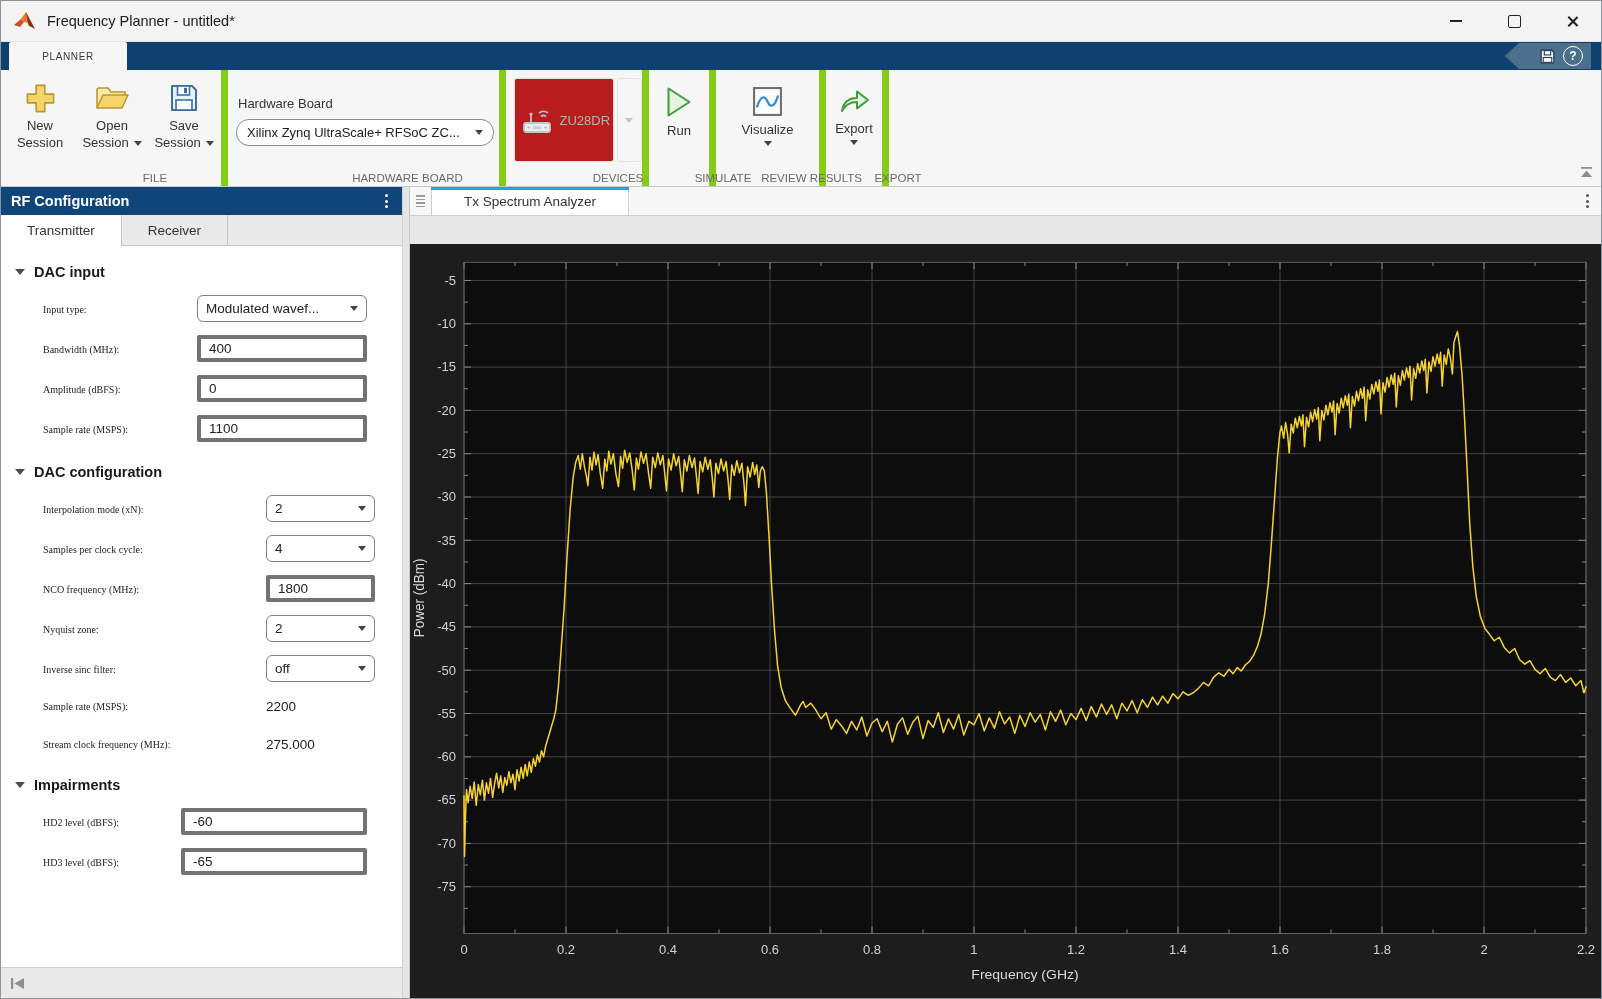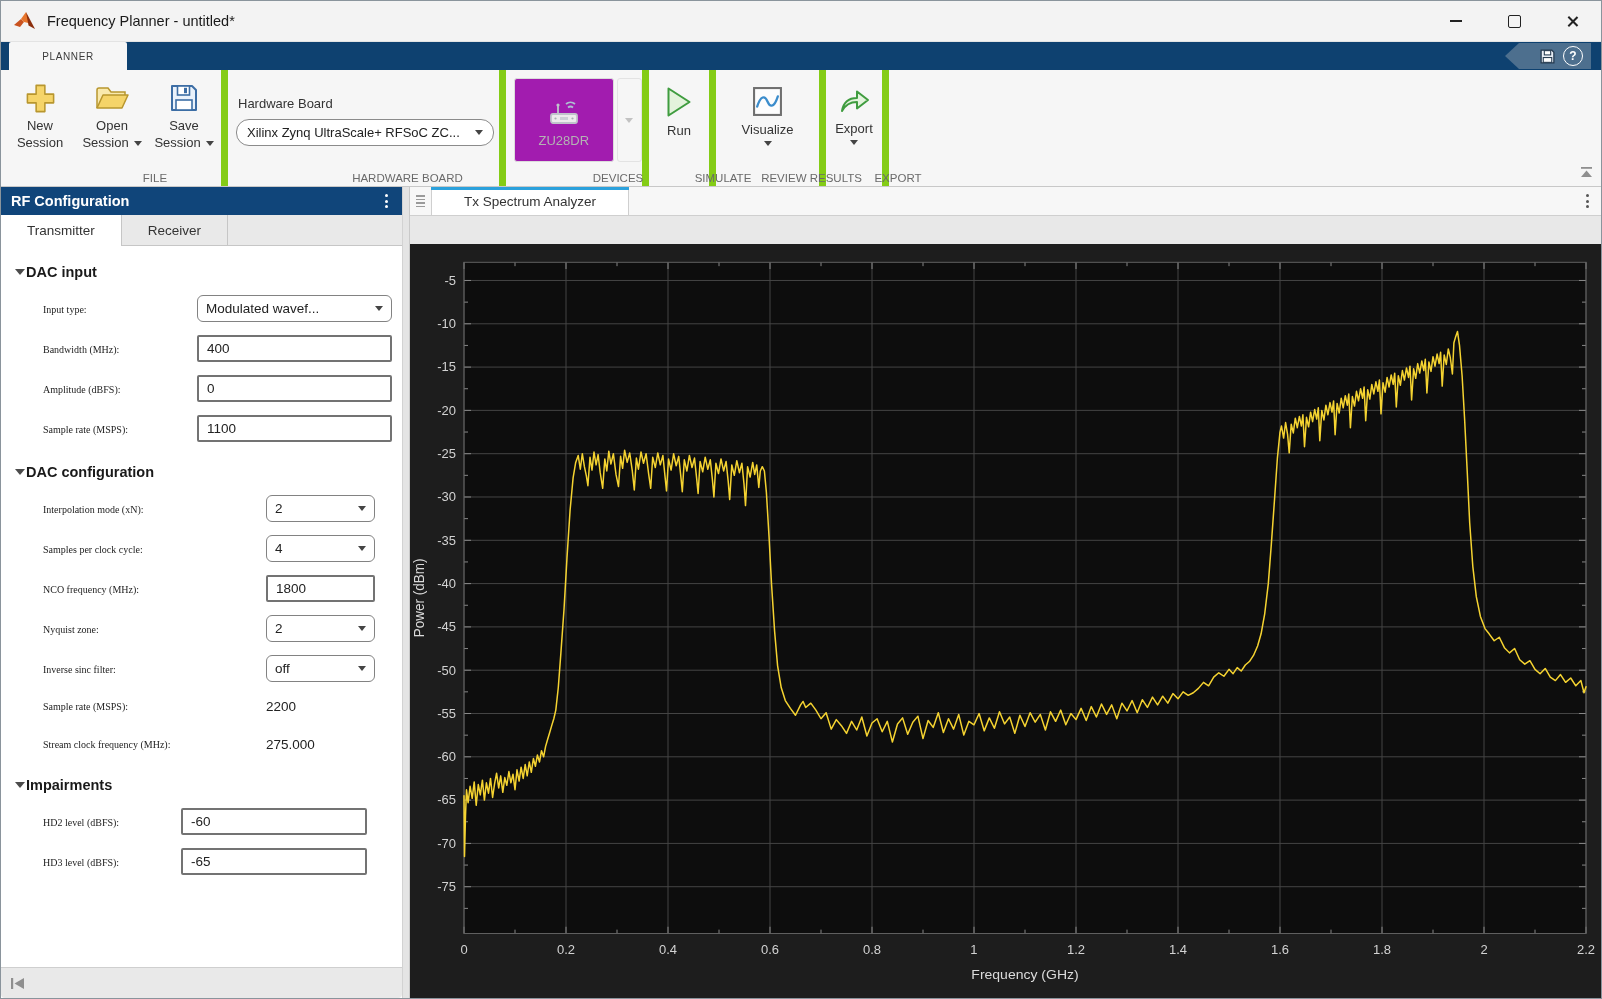--- a/index.html
+++ b/index.html
@@ -31,21 +31,21 @@
   .sec-file{width:227px;display:flex;gap:2px;padding:6px 2px 0 4px;}
   .big-btn{width:72px;display:flex;flex-direction:column;align-items:center;padding-top:2px;cursor:default;}
   .big-btn .ic{height:40px;display:flex;align-items:center;justify-content:center;}
   .big-btn .l1,.big-btn .l2{font-size:13px;color:#333;line-height:1.3;text-align:center;}
   .dd-arrow{display:inline-block;width:0;height:0;border-left:4.5px solid transparent;border-right:4.5px solid transparent;border-top:5px solid #444;margin-left:5px;vertical-align:middle;}
   .sec-hw{width:278px;padding-left:8px;box-sizing:border-box;}
   .hw-label{font-size:13px;color:#333;margin:26px 0 8px 2px;}
   .combo{width:258px;height:27px;border:1px solid #8b8b8b;border-radius:13px;background:#fff;display:flex;align-items:center;padding:0 10px;box-sizing:border-box;}
   .combo .val{flex:1;font-size:13px;color:#222;white-space:nowrap;overflow:hidden;}
   .sec-dev{width:143px;display:flex;padding:8px 0 0 8px;box-sizing:border-box;}
-  .dev-btn{width:100px;height:82px;background:#a21caf;border:1px solid #dcdcdc;border-radius:3px;display:flex;flex-direction:column;align-items:center;justify-content:center;gap:4px;}
+  .dev-btn{width:100px;height:82px;background:#b91c1c;border:1px solid #dcdcdc;border-radius:3px;display:flex;flex-direction:row;align-items:center;justify-content:center;gap:4px;}
   .dev-btn .dlabel{font-size:13px;color:#b3b3b3;}
   .dev-dd{width:24px;height:82px;margin-left:3px;border:1px solid #e3e3e3;border-radius:3px;display:flex;align-items:center;justify-content:center;}
   .dev-dd .dd-arrow{border-top-color:#c2c2c2;margin-left:0;}
   .sec-sim{width:67px;}
   .sec-rev{width:110px;}
   .sec-exp{width:63px;}
   .tool-btn{width:100%;display:flex;flex-direction:column;align-items:center;padding-top:16px;cursor:default;}
   .tool-btn .tlabel{font-size:13px;color:#333;margin-top:5px;}
   .tool-btn .dd-arrow{margin:4px 0 0 0;}
   .collapse-ribbon{position:absolute;right:8px;bottom:4px;}
@@ -55,30 +55,30 @@
   .left-panel{width:401px;background:#fff;display:flex;flex-direction:column;min-height:0;}
   .lp-header{height:28px;background:#10457a;display:flex;align-items:center;padding:0 10px;flex:0 0 auto;}
   .lp-title{color:#fff;font-size:14.5px;font-weight:600;}
   .kebab{margin-left:auto;display:flex;flex-direction:column;gap:2.5px;padding:4px;cursor:default;}
   .kebab i{width:3px;height:3px;border-radius:50%;background:#fff;display:block;}
   .kebab.dark i{background:#555;}
   .lp-tabs{height:30px;background:#e9e9e9;border-bottom:1px solid #c6c6c6;display:flex;flex:0 0 auto;}
   .lp-tab{padding:0 26px;display:flex;align-items:center;font-size:13.5px;color:#333;border-right:1px solid #c6c6c6;cursor:default;}
   .lp-tab.active{background:#fff;margin-bottom:-1px;}
   .lp-form{flex:1;overflow:hidden;background:#fff;padding-top:2px;}
-  .sec-h{display:flex;align-items:center;gap:1px;margin:16px 0 15px 14px;font-size:14.5px;font-weight:bold;color:#1a1a1a;}
+  .sec-h{display:flex;align-items:center;gap:9px;margin:16px 0 15px 14px;font-size:14.5px;font-weight:bold;color:#1a1a1a;}
   .sec-h + .sec-h, .gap-top{margin-top:22px;}
   .caret{width:0;height:0;border-left:5px solid transparent;border-right:5px solid transparent;border-top:6px solid #4c4c4c;display:inline-block;}
   .frow{position:relative;height:27px;margin-bottom:13px;}
   .frow .flabel{position:absolute;left:42px;top:50%;transform:translateY(-50%);font-size:10px;color:#222;white-space:nowrap;font-family:Liberation Serif, serif;}
   .frow .ctrl{position:absolute;top:0;height:27px;box-sizing:border-box;}
-  .g1 .ctrl{left:196px;width:195px;}
+  .g1 .ctrl{left:196px;width:170px;}
   .g2 .ctrl{left:265px;width:109px;}
   .gi .ctrl{left:180px;width:186px;}
-  .field{border:2px solid #737373;border-radius:2px;padding:0 8px;font-size:13.5px;color:#222;font-family:"Liberation Sans",sans-serif;width:100%;height:100%;box-sizing:border-box;background:#fff;outline:none;}
+  .field{border:4px solid #737373;border-radius:2px;padding:0 8px;font-size:13.5px;color:#222;font-family:"Liberation Sans",sans-serif;width:100%;height:100%;box-sizing:border-box;background:#fff;outline:none;}
   .dropdown{border:1px solid #828282;border-radius:6px;display:flex;align-items:center;padding:0 8px;background:#fff;width:100%;height:100%;box-sizing:border-box;cursor:default;}
   .dropdown .dval{flex:1;font-size:13.5px;color:#222;white-space:nowrap;overflow:hidden;}
   .dropdown .dd-arrow{margin-left:4px;}
   .frow.static{height:22px;margin-bottom:16px;}
   .frow .sval{position:absolute;top:50%;transform:translateY(-50%);font-size:13.5px;color:#222;}
   .g2 .sval{left:265px;}
   .lp-bottombar{height:30px;background:#e9e9e9;border-top:1px solid #cfcfcf;display:flex;align-items:center;padding-left:9px;flex:0 0 auto;border-radius:0 0 4px 4px;}
   .splitter{width:8px;background:#e4e4e4;border-left:1px solid #d2d2d2;border-right:1px solid #c9c9c9;box-sizing:border-box;cursor:col-resize;}
 
   

